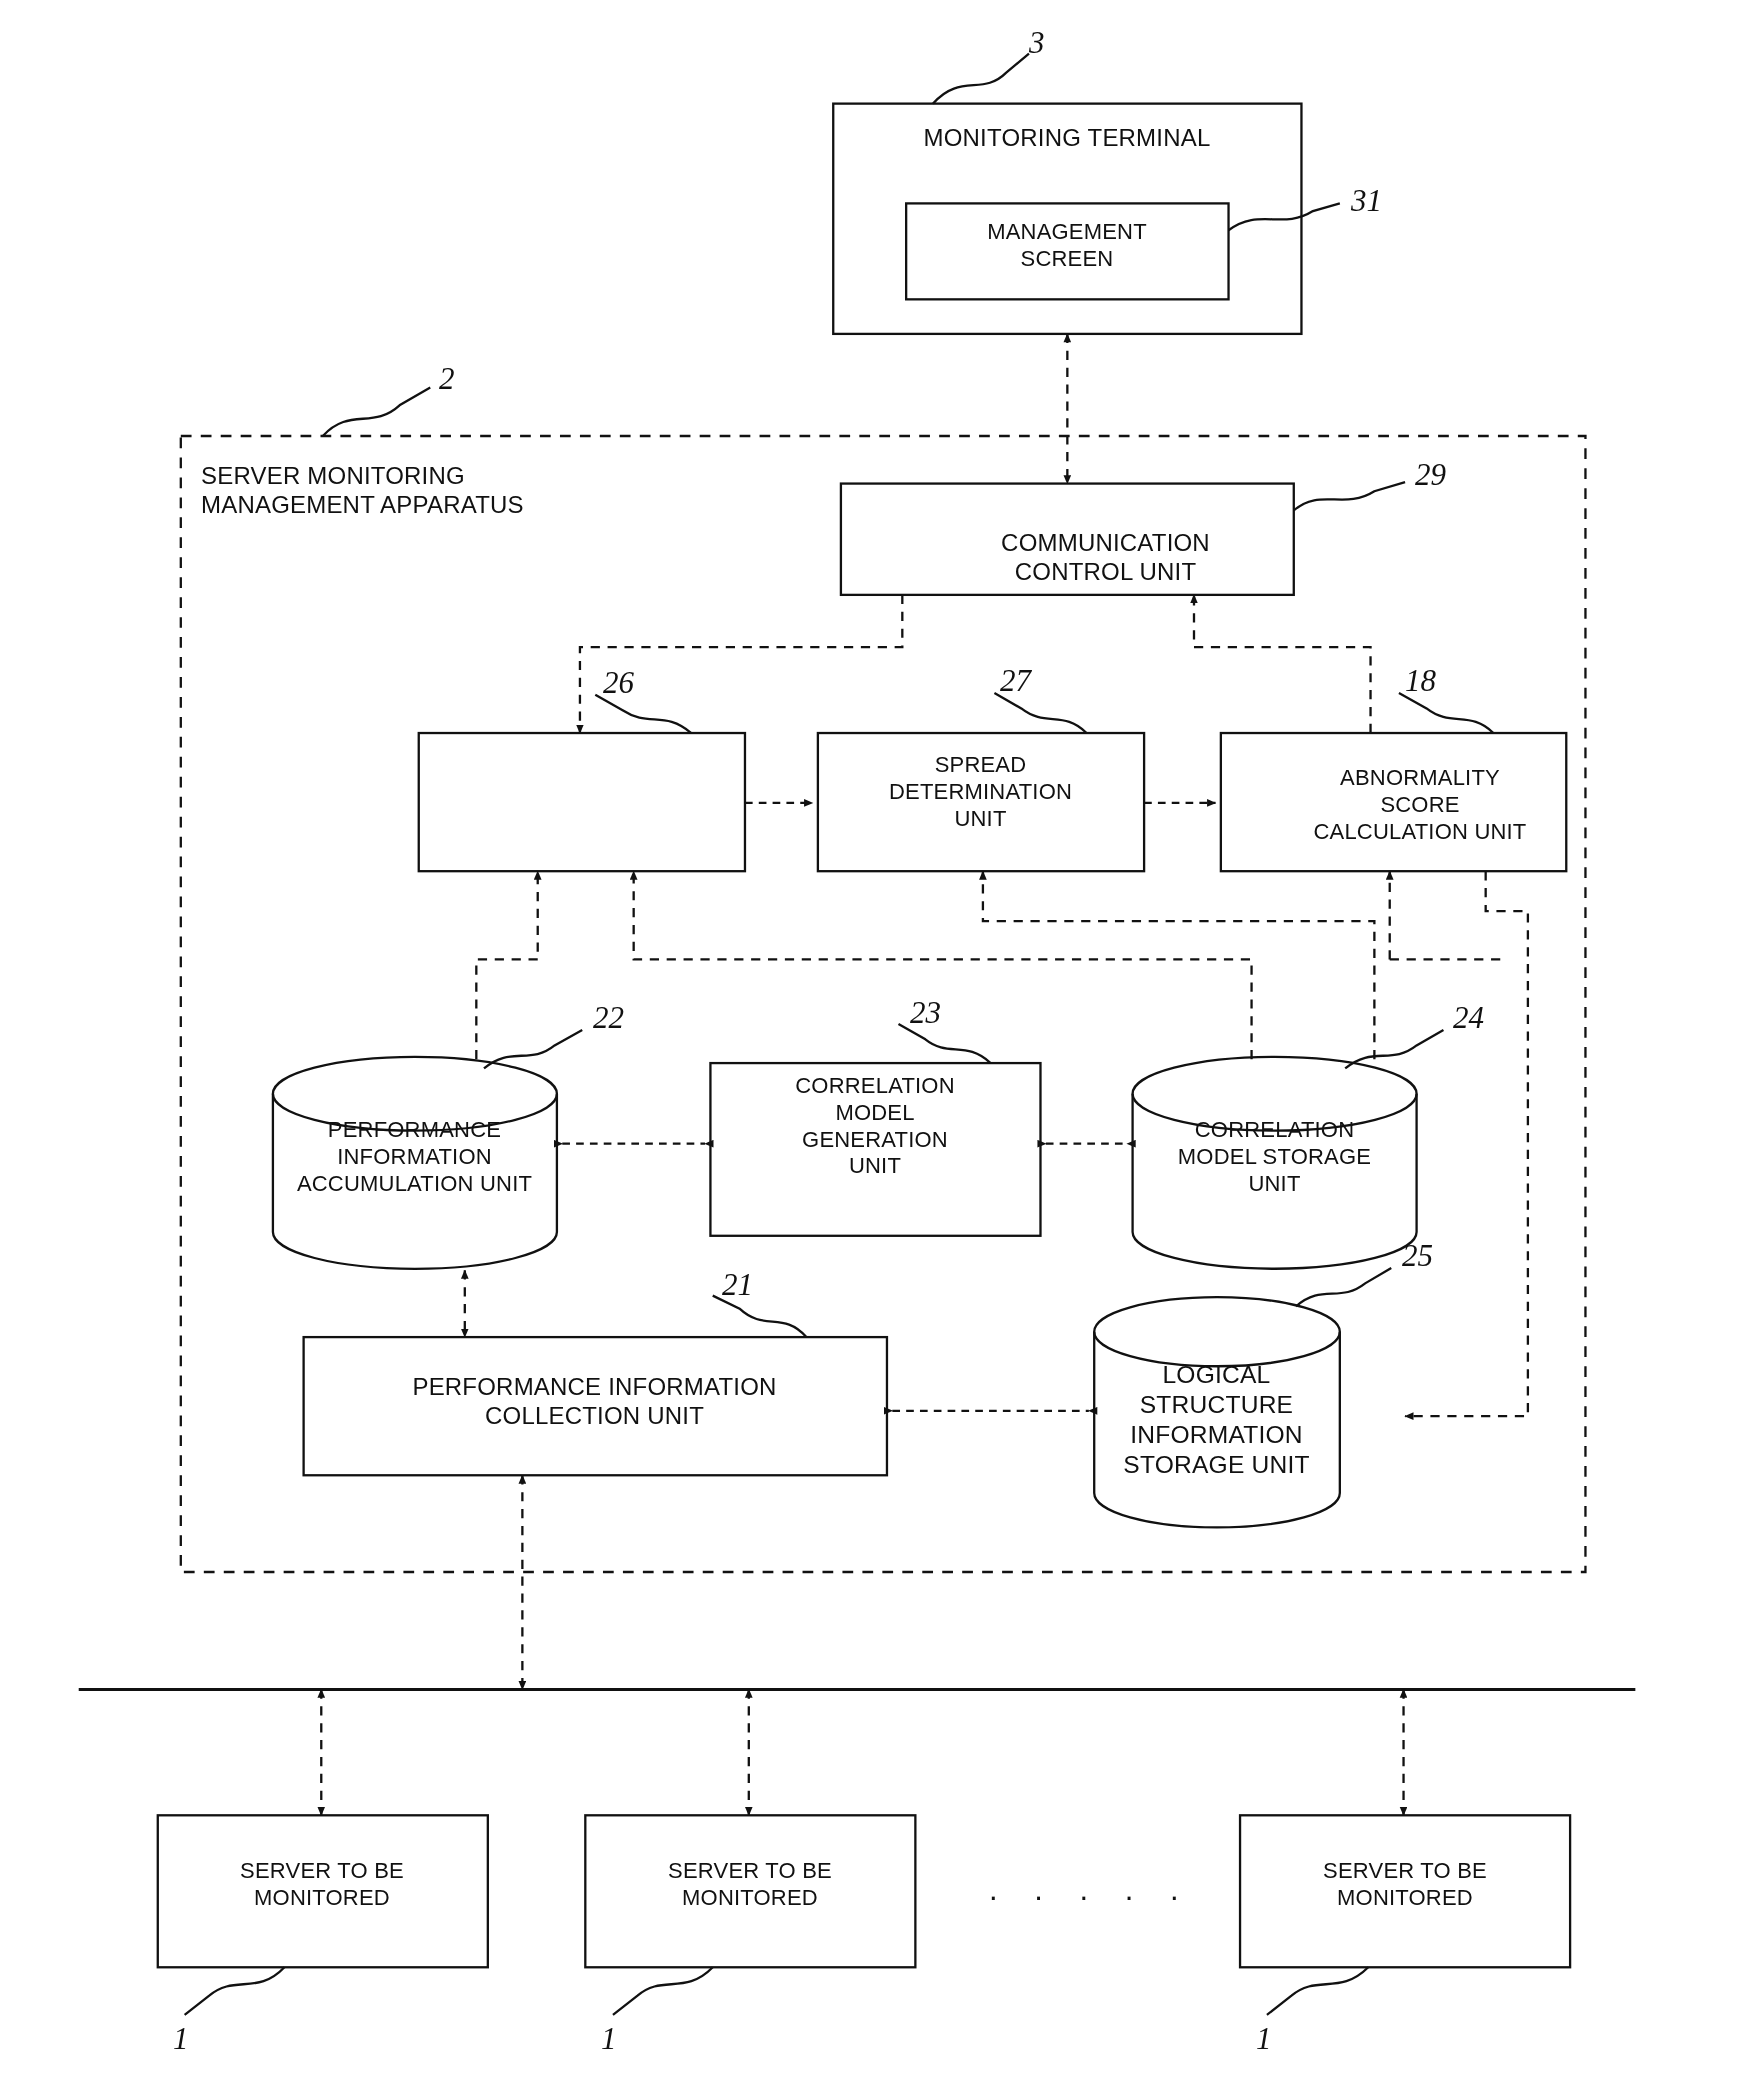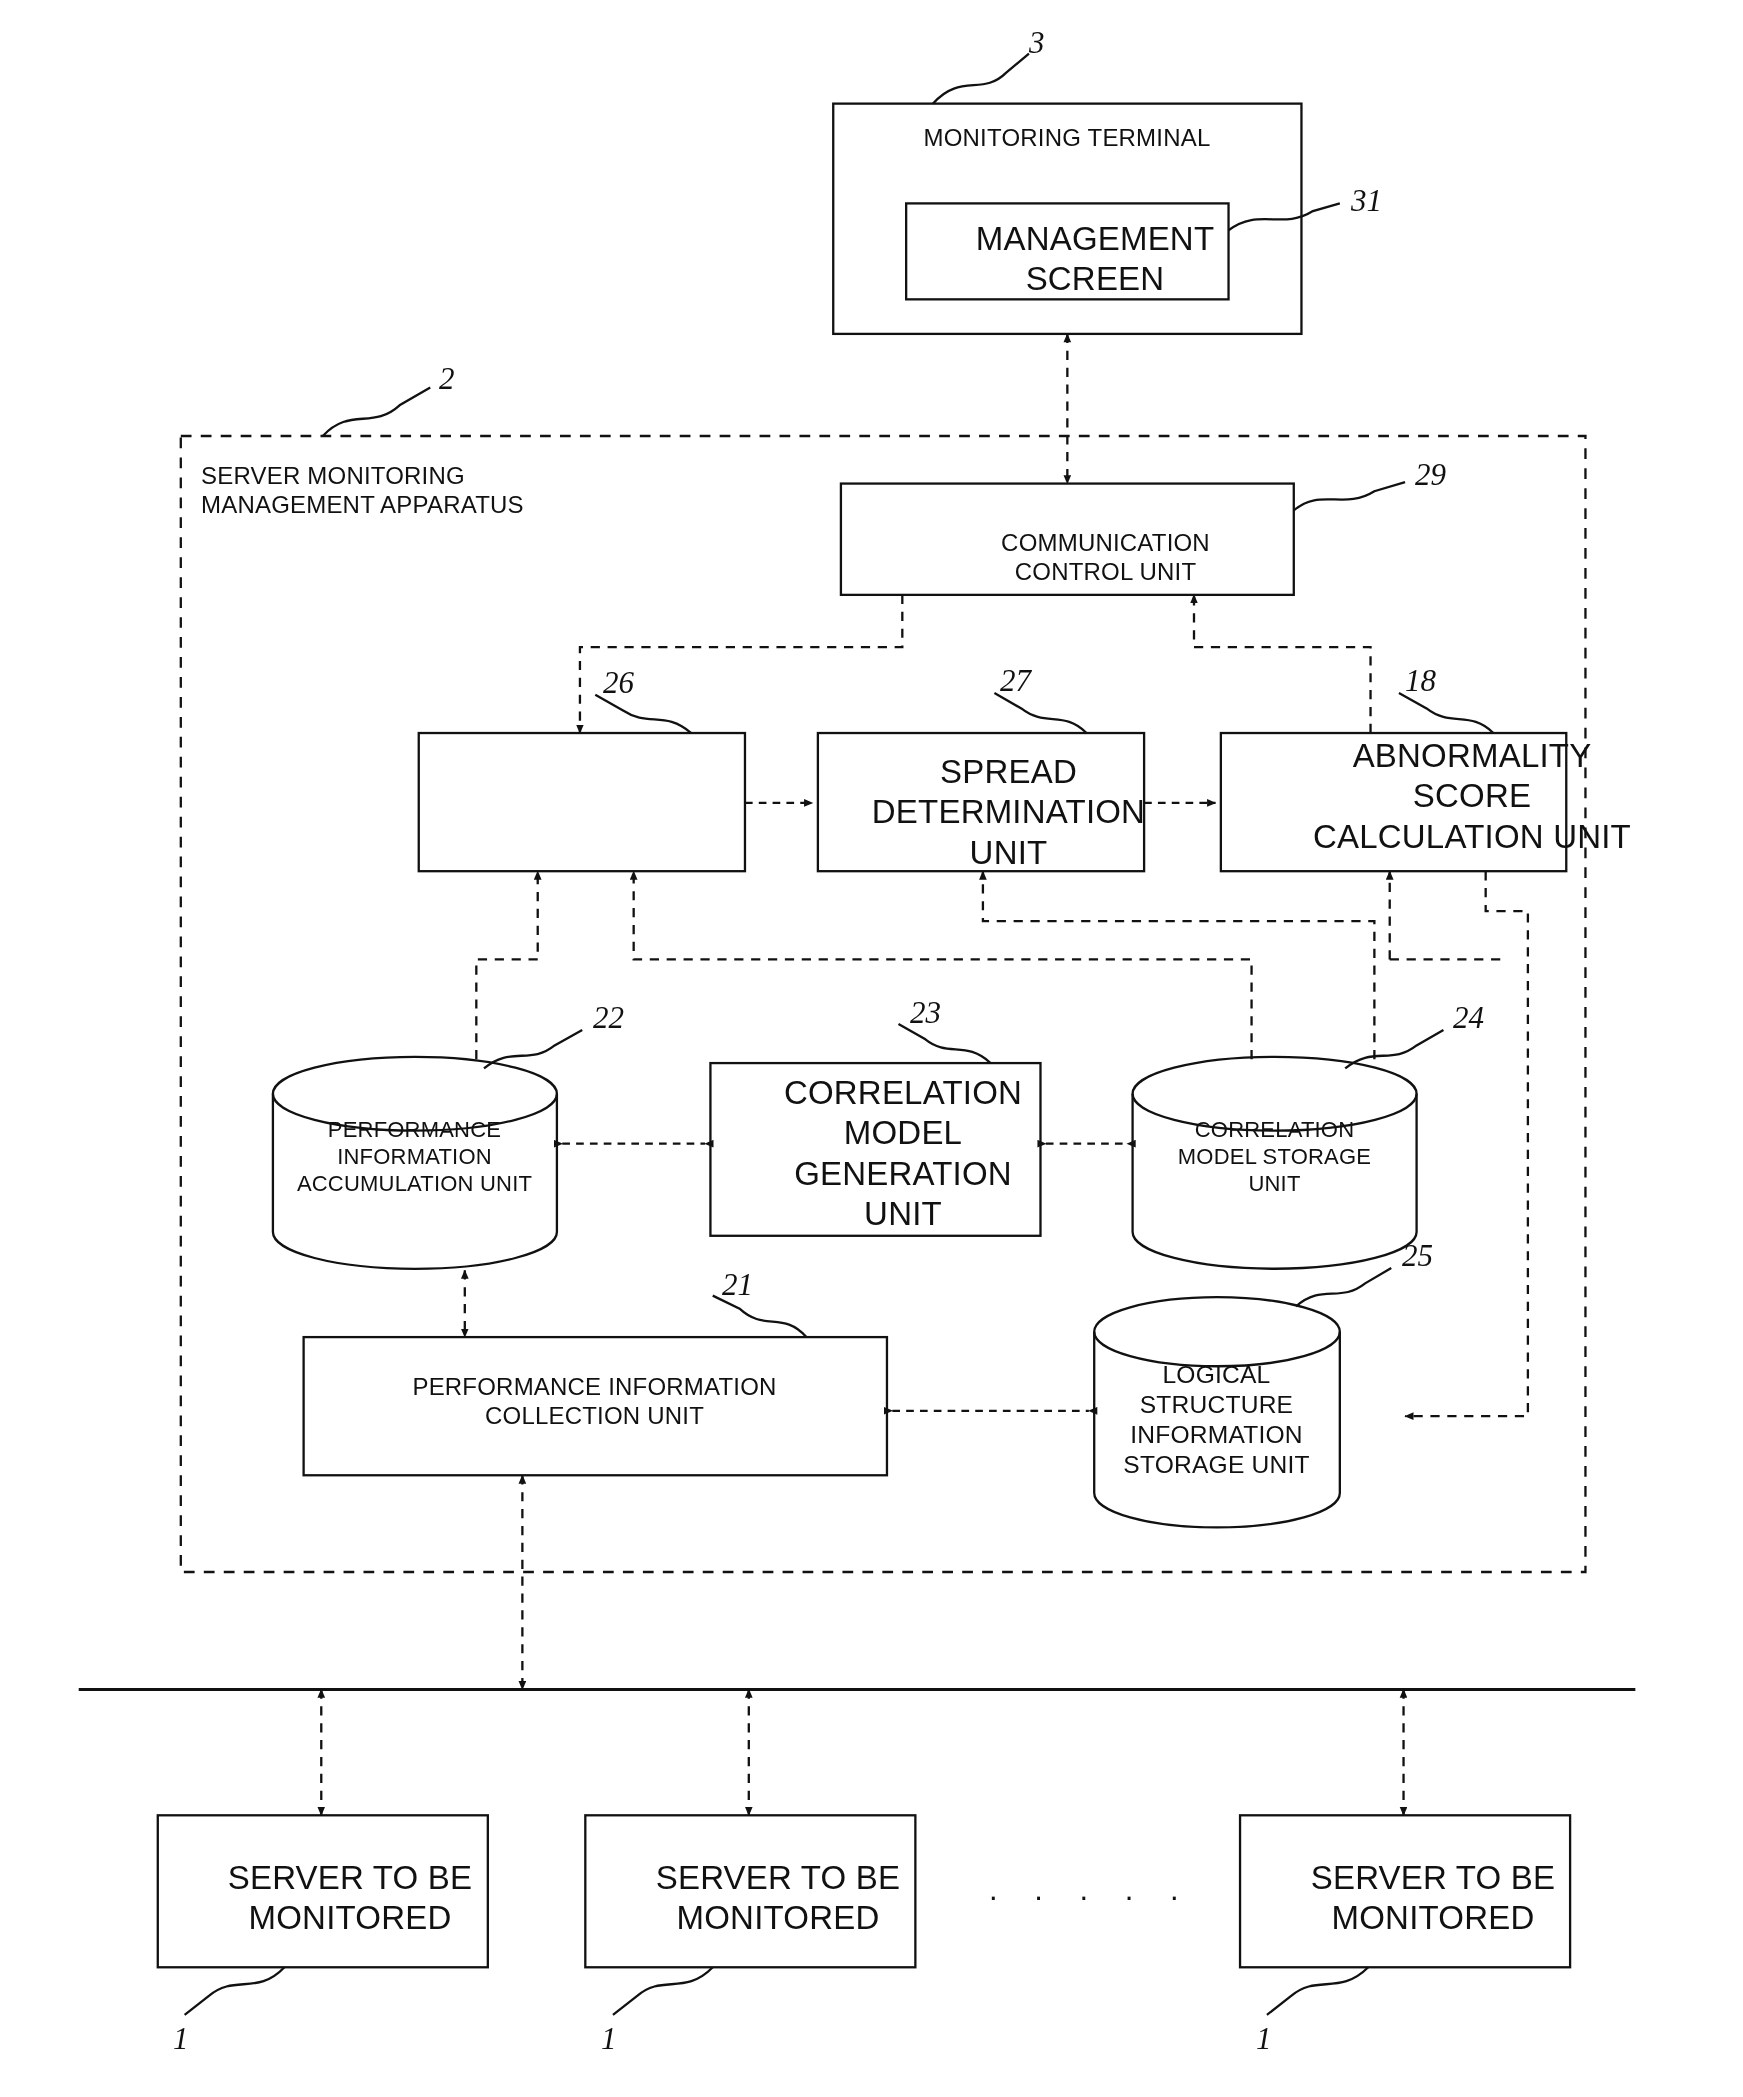--- a/index.html
+++ b/index.html
@@ -29,21 +29,21 @@
   .lbl {
     position: absolute;
     text-align: center;
     line-height: 1.22;
     letter-spacing: 0.2px;
     white-space: pre-line;
     color: #111;
     font-weight: 400;
   }
   .lbl.t36 { font-size: 24px; }
-  .lbl.t34 { font-size: 33px; margin-left: 28px; }
+  .lbl.t34 { font-size: 22px; }
   .lbl.t33 { font-size: 22px; }
   .lbl.t32 { font-size: 24.6px; }
   .lbl.left { text-align: left; }
   .refnum {
     position: absolute;
     font-size: 31px;
     font-family: "Liberation Serif", serif;
     font-style: italic;
     color: #111;
   }
@@ -179,21 +179,21 @@
 CONTROL UNIT</div>
   <div class="refnum" style="left:1415px; top:457px;">29</div>
 
   <div class="refnum" style="left:603px; top:665px;">26</div>
 
   <div class="lbl t34" style="left:818px; top:752px; width:325px;">SPREAD
 DETERMINATION
 UNIT</div>
   <div class="refnum" style="left:1000px; top:663px;">27</div>
 
-  <div class="lbl t34" style="left:1221px; top:736px; width:398px;padding-left:24px;">ABNORMALITY
+  <div class="lbl t34" style="left:1221px; top:765px; width:398px;">ABNORMALITY
 SCORE
 CALCULATION UNIT</div>
   <div class="refnum" style="left:1405px; top:663px;">18</div>
 
   <div class="lbl t33" style="left:265px; top:1117px; width:299px;">PERFORMANCE
 INFORMATION
 ACCUMULATION UNIT</div>
   <div class="refnum" style="left:593px; top:1000px;">22</div>
 
   <div class="lbl t34" style="left:710px; top:1073px; width:330px;">CORRELATION

